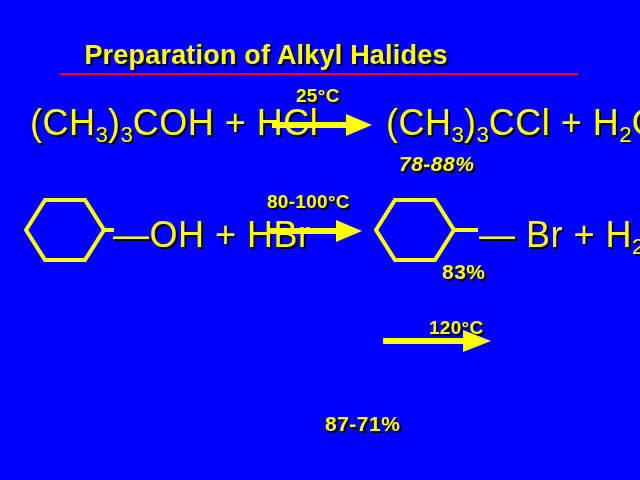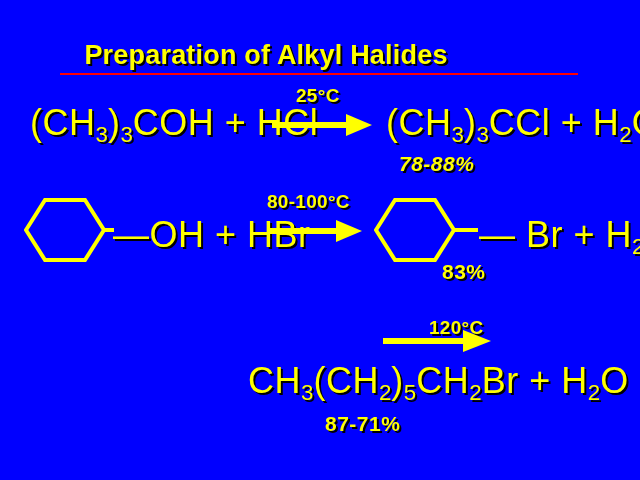--- a/index.html
+++ b/index.html
@@ -136,17 +136,16 @@
 
   <div class="chem cond" style="left:390px; top:317px;margin-left:39px;">120°C</div>
 
   <div class="arrow" style="left:383px; top:328px; width:108px;">
     <svg width="108" height="26" viewBox="0 0 108 26">
       <rect x="0" y="10" width="84" height="6" fill="#ffff00"></rect>
       <polygon points="80,2 108,13 80,24" fill="#ffff00"></polygon>
     </svg>
   </div>
 
-  <div class="chem formula" style="left:248px; top:360px;">CH<sub>3</sub>(CH<sub>2</sub>)<sub>5</sub>CH<sub>2</sub>Br  +  H<sub>2</sub>O</div>
 
   <div class="chem yield" style="left:325px; top:412px;">87-71%</div>
 
 </div>
 
 </body></html>

